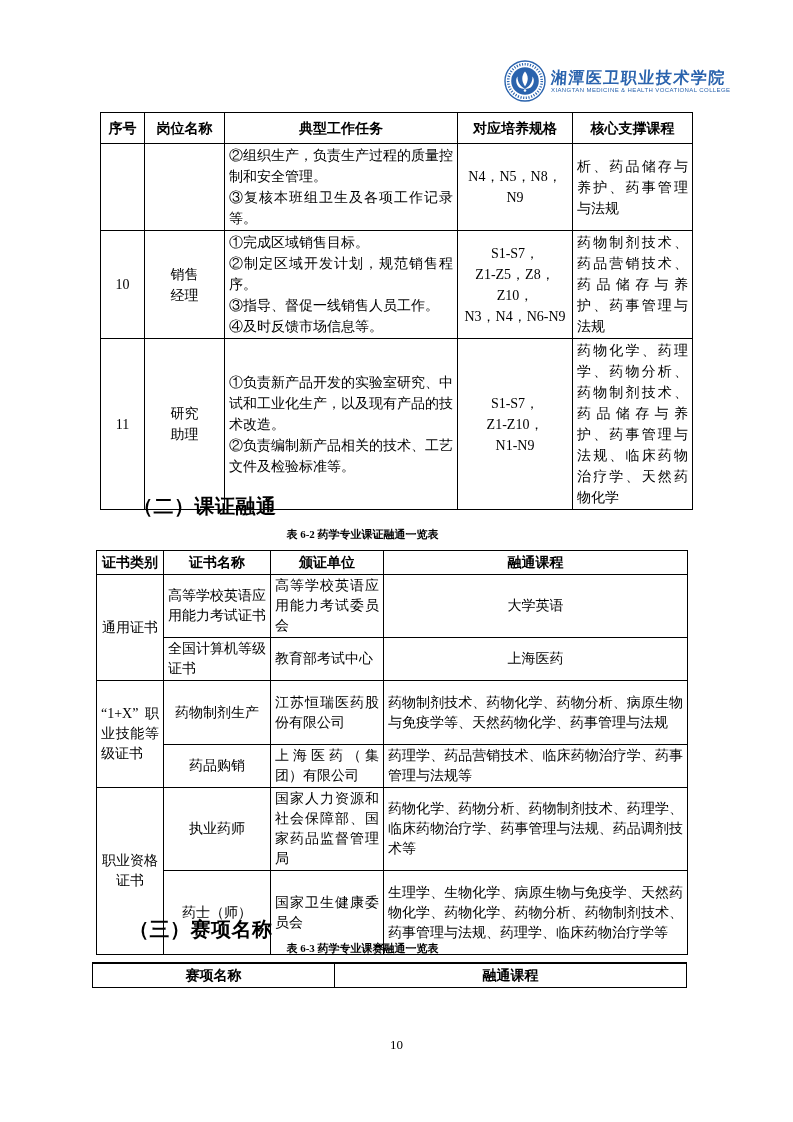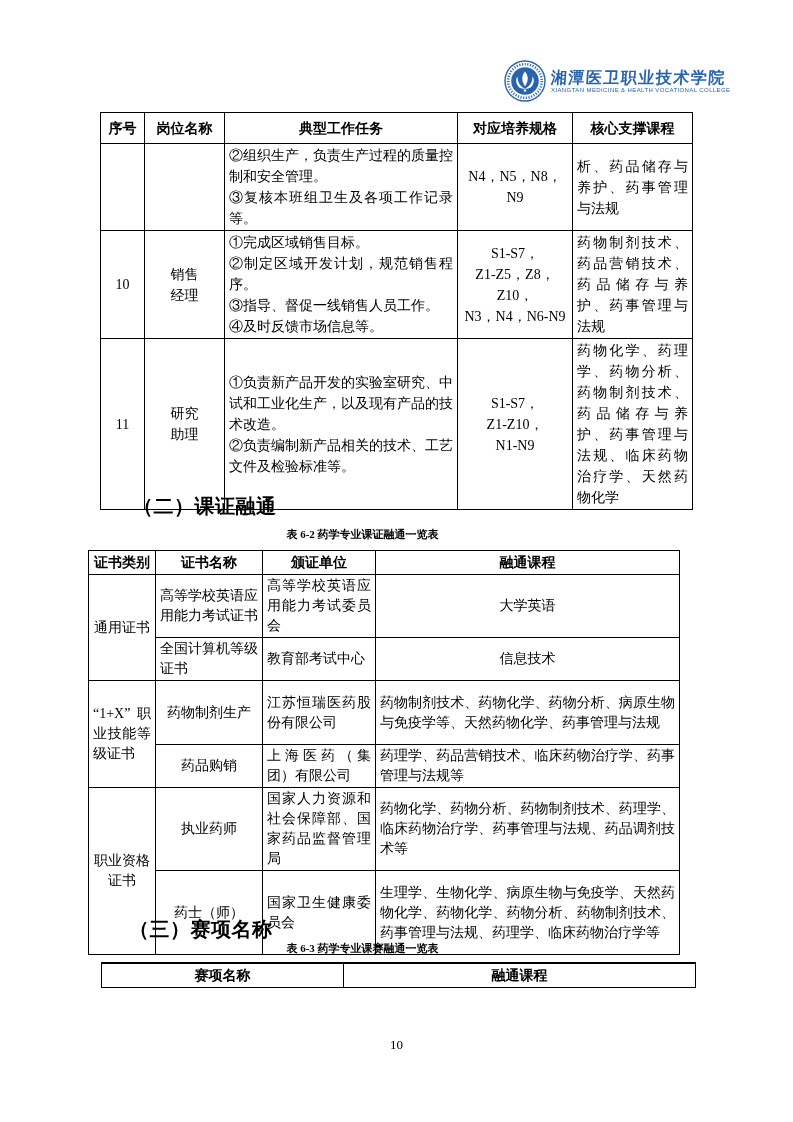--- a/index.html
+++ b/index.html
@@ -52,23 +52,23 @@
   td, th {
     border: 1px solid #000;
     vertical-align: middle;
     padding: 1px 4px;
     line-height: 21px;
     overflow: hidden;
   }
   th { font-weight: bold; text-align: center; padding: 1px 2px; }
 
   .t1  { left: 100px; top: 112px; width: 592px; }
-  .t62 { left: 88px; top: 550px; width: 591px; line-height: 20px; }
+  .t62 { left: 96px; top: 550px; width: 591px; line-height: 20px; }
   .t62 td { line-height: 20px; }
-  .t63 { left: 101px;  top: 962px; width: 594px; border-top: 2px solid #000; }
+  .t63 { left: 92px;  top: 962px; width: 594px; border-top: 2px solid #000; }
   .t63 th { border-top: 2px solid #000; }
 
   .c   { text-align: center; }
   .j   { text-align: justify; }
   .pre { white-space: pre-line; }
 
   tr.h25 { height: 31px; } tr.h85 { height: 85px; } tr.h104 { height: 104px; }
   tr.h143 { height: 143px; } tr.h22 { height: 22px; } tr.h50 { height: 50px; }
   tr.h38 { height: 38px; padding-left: 24px; } tr.h64 { height: 64px; } tr.h41 { height: 41px; padding-left: 44px; }
   tr.h84 { height: 84px; } tr.h23 { height: 23px; }
@@ -193,21 +193,21 @@
     </tr>
     <tr class="h50">
       <td class="c" rowspan="2">通用证书</td>
       <td class="j">高等学校英语应用能力考试证书</td>
       <td class="j">高等学校英语应用能力考试委员会</td>
       <td class="c">大学英语</td>
     </tr>
     <tr class="h38">
       <td class="j">全国计算机等级证书</td>
       <td>教育部考试中心</td>
-      <td class="c">信息技术</td>
+      <td class="c">上海医药</td>
     </tr>
     <tr class="h64">
       <td class="j" rowspan="2">“1+X”职业技能等级证书</td>
       <td class="c">药物制剂生产</td>
       <td class="j">江苏恒瑞医药股份有限公司</td>
       <td class="j">药物制剂技术、药物化学、药物分析、病原生物与免疫学等、天然药物化学、药事管理与法规</td>
     </tr>
     <tr class="h41">
       <td class="c">药品购销</td>
       <td class="j">上海医药（集团）有限公司</td>

